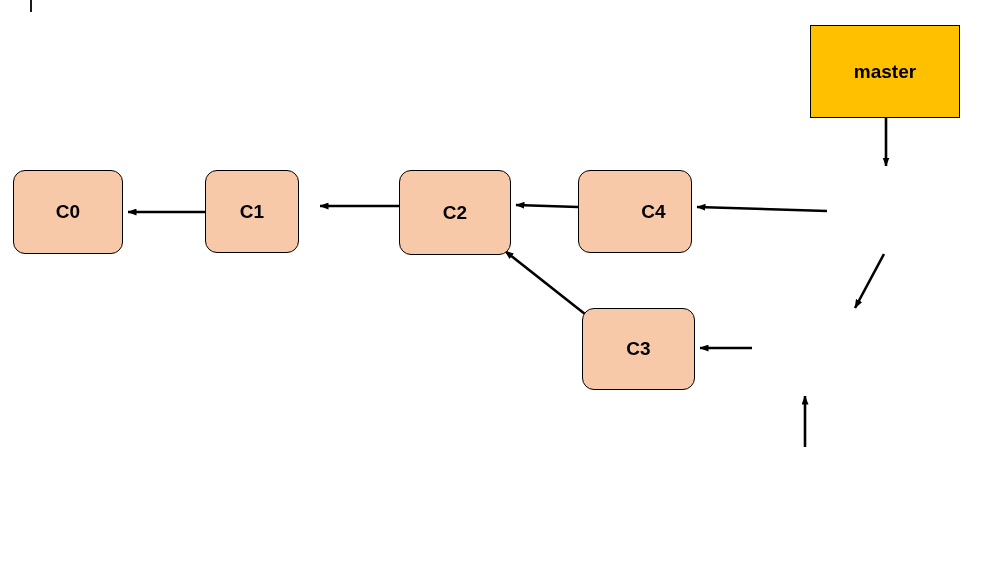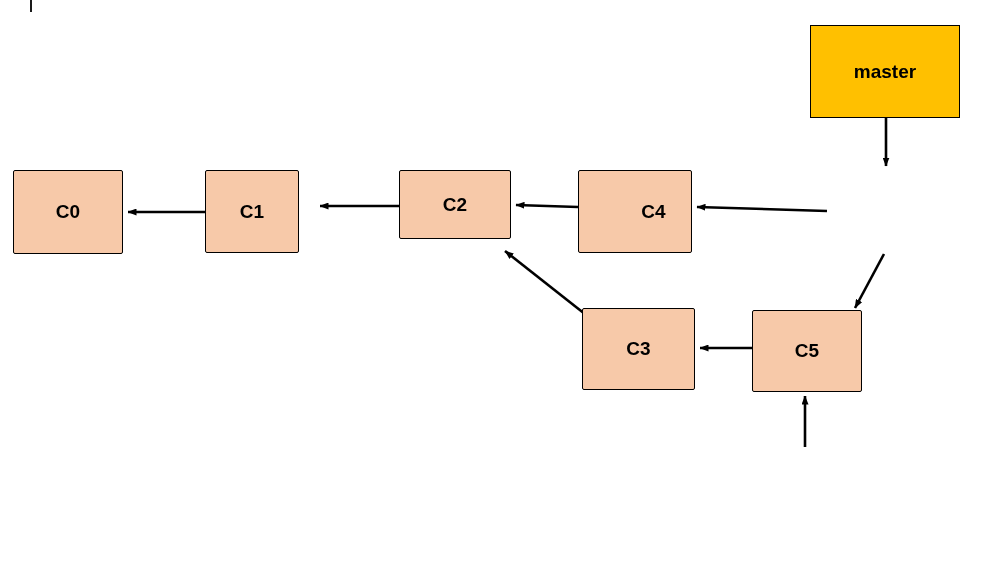--- a/index.html
+++ b/index.html
@@ -31,21 +31,21 @@
     display: flex;
     align-items: center;
     justify-content: center;
     border: 1.6px solid #000000;
     font-weight: bold;
     color: #000000;
     user-select: none;
   }
   .commit {
     background: #F7C9A9;
-    border-radius: 2px;
+    border-radius: 12px;
     font-size: 19px;
   }
   .branch {
     background: #FFC000;
     border-radius: 0px;
     font-size: 19px;
   }
   .stray-tick {
     position: absolute;
     background: #1a1a1a;
@@ -86,35 +86,32 @@
   </svg>
 
   <div class="node commit" style="left:13px; top:170px; width:110px; height:84px;">
     <span>C0</span>
   </div>
 
   <div class="node commit" style="left:205px; top:170px; width:94px; height:83px;">
     <span>C1</span>
   </div>
 
-  <div class="node commit" style="left:399px; top:170px; width:112px; height:69px;">
+  <div class="node commit" style="left:399px; top:170px; width:112px; height:85px;">
     <span>C2</span>
   </div>
 
   <div class="node commit" style="left:578px; top:170px; width:114px; height:83px;padding-left:37px;">
     <span>C4</span>
   </div>
 
 
   <div class="node commit" style="left:582px; top:308px; width:113px; height:82px;">
     <span>C3</span>
   </div>
 
-  <div class="node commit" style="left:752px; top:310px; width:110px; height:82px;">
-    <span>C5</span>
-  </div>
 
   <div class="node branch" style="left:810px; top:25px; width:150px; height:93px;">
     <span>master</span>
   </div>
 
 
 </div>
 
 </body></html>

